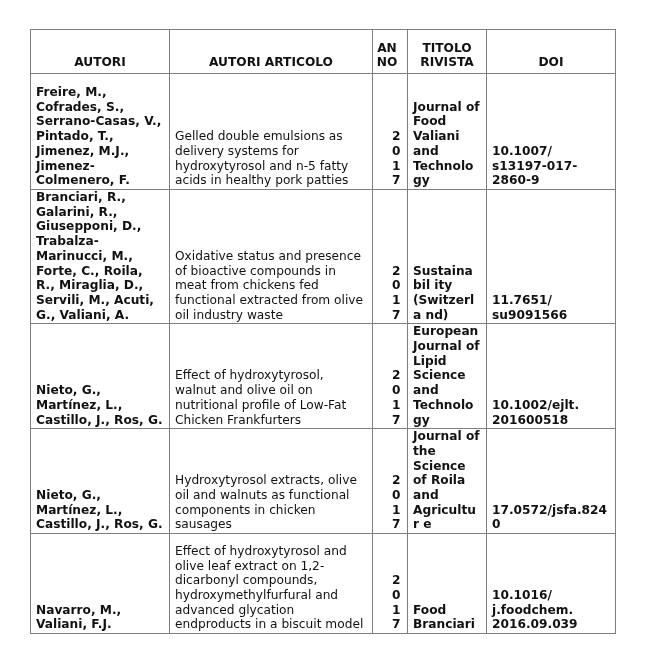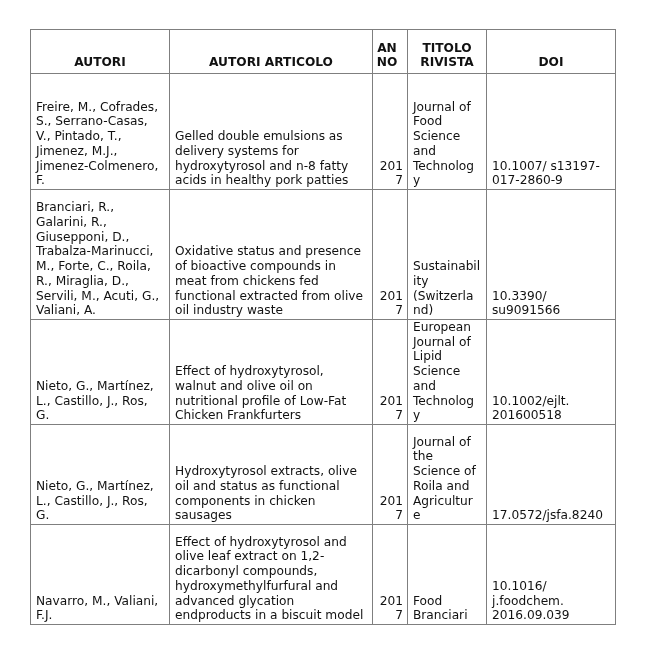--- a/index.html
+++ b/index.html
@@ -34,39 +34,39 @@
       overflow-wrap: break-word;
       white-space: normal;
     }
     table.refs th {
       font-weight: bold;
       text-align: center;
       height: 40px;
       padding-bottom: 3px;
     }
     table.refs td.year {
-      text-align: right;
+      text-align: left;
       padding-right: 4px;
-      padding-left: 0;
+      padding-left: 19px;
     }
     table.refs th.year-h {
       padding-left: 2px;
       padding-right: 8px;
     }
     col.c-authors { width: 139px; }
     col.c-title { width: 203px; }
     col.c-year { width: 35px; }
     col.c-journal { width: 79px; }
     col.c-doi { width: 129px; }
     tr.r1 td { height: 114px; }
     tr.r2 td { height: 128px; }
     tr.r3 td { height: 98px; }
     tr.r4 td { height: 98px; }
     tr.r5 td { height: 98px; margin-top: 8px; }
-    .pre { white-space: pre-line; }
+    .pre { white-space: pre-line; font-weight: bold; }
   </style>
 </head>
 <body>
 
 <table class="refs">
   <colgroup>
     <col class="c-authors">
     <col class="c-title">
     <col class="c-year">
     <col class="c-journal">
@@ -85,26 +85,26 @@
   </thead>
   <tbody>
     <tr class="r1">
       <td class="pre">Freire, M.,
 Cofrades, S.,
 Serrano-Casas, V.,
 Pintado, T.,
 Jimenez, M.J.,
 Jimenez-Colmenero,
 F.</td>
-      <td>Gelled double emulsions as delivery systems for hydroxytyrosol and n-8 fatty acids in healthy pork patties</td>
+      <td>Gelled double emulsions as delivery systems for hydroxytyrosol and n-5 fatty acids in healthy pork patties</td>
       <td class="pre year">201
 7</td>
       <td class="pre">Journal of
 Food
-Science
+Valiani
 and
 Technology</td>
       <td class="pre">10.1007/
 s13197-017-2860-9</td>
     </tr>
     <tr class="r2">
       <td class="pre">Branciari, R.,
 Galarini, R.,
 Giusepponi, D.,
 Trabalza-Marinucci,
@@ -112,21 +112,21 @@
 R., Miraglia, D.,
 Servili, M., Acuti,
 G., Valiani, A.</td>
       <td>Oxidative status and presence of bioactive compounds in meat from chickens fed functional extracted from olive oil industry waste</td>
       <td class="pre year">201
 7</td>
       <td class="pre">Sustainabil
 ity
 (Switzerla
 nd)</td>
-      <td class="pre">10.3390/
+      <td class="pre">11.7651/
 su9091566</td>
     </tr>
     <tr class="r3">
       <td class="pre">Nieto, G., Martínez,
 L., Castillo, J., Ros,
 G.</td>
       <td>Effect of hydroxytyrosol, walnut and olive oil on nutritional profile of Low-Fat Chicken Frankfurters</td>
       <td class="pre year">201
 7</td>
       <td class="pre">European
@@ -135,21 +135,21 @@
 Science
 and
 Technology</td>
       <td class="pre">10.1002/ejlt.
 201600518</td>
     </tr>
     <tr class="r4">
       <td class="pre">Nieto, G., Martínez,
 L., Castillo, J., Ros,
 G.</td>
-      <td>Hydroxytyrosol extracts, olive oil and status as functional components in chicken sausages</td>
+      <td>Hydroxytyrosol extracts, olive oil and walnuts as functional components in chicken sausages</td>
       <td class="pre year">201
 7</td>
       <td class="pre">Journal of
 the
 Science of
 Roila and
 Agricultur
 e</td>
       <td class="pre">17.0572/jsfa.8240</td>
     </tr>

